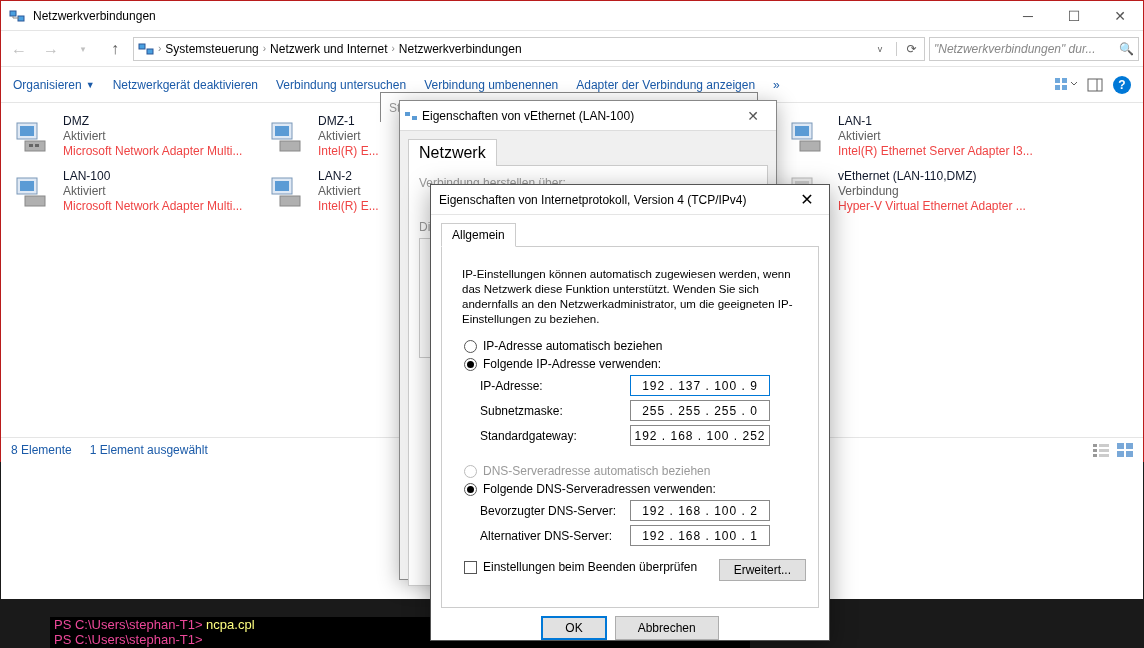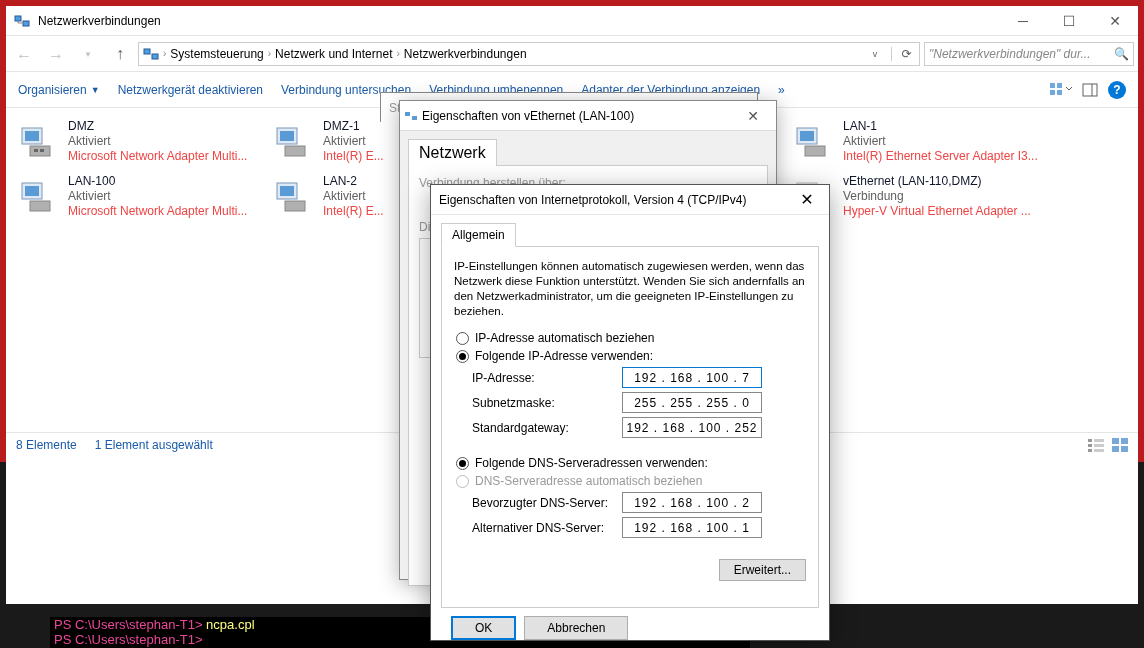--- a/index.html
+++ b/index.html
@@ -1,19 +1,19 @@
 <!DOCTYPE html>
 <html><head>
 <meta charset="utf-8">
 <style>
 * { box-sizing: border-box; font-family: "Segoe UI", Tahoma, sans-serif; }
 body { margin: 0; background: #1a1a1a; width: 1144px; height: 648px; overflow: hidden; position: relative; }
 
 
-.win-main { position: absolute; left: 0; top: 0; width: 1144px; height: 462px; background: #fff; border: 6px solid #b91c1c; }
+.win-main { position: absolute; left: 0; top: 0; width: 1144px; height: 462px; background: #fff; border: 1px solid #b91c1c; }
 .titlebar { height: 30px; display: flex; align-items: center; background: #fff; border-bottom: 1px solid #e5e5e5; }
 .titlebar .icon { width: 16px; height: 16px; margin: 0 8px; }
 .titlebar .title { flex: 1; font-size: 12px; color: #000; }
 .titlebar .winbtn { width: 46px; height: 30px; display: flex; align-items: center; justify-content: center; color: #555; font-size: 14px; }
 
 .navbar { height: 36px; display: flex; align-items: center; padding: 0 4px; gap: 4px; border-bottom: 1px solid #e5e5e5; }
 .navbtn { width: 28px; height: 28px; display: flex; align-items: center; justify-content: center; color: #606060; font-size: 16px; }
 .navbtn.disabled { color: #c0c0c0; }
 .breadcrumb { flex: 1; height: 24px; border: 1px solid #ccc; display: flex; align-items: center; font-size: 12px; padding: 0 4px; gap: 4px; }
 .breadcrumb .sep { color: #888; font-size: 10px; }
@@ -57,34 +57,34 @@
 .dlg-status { position: absolute; left: 380px; top: 92px; width: 378px; height: 30px; background: #fff; border: 1px solid #888; border-bottom: none; display: flex; align-items: center; padding: 0 8px; font-size: 12px; color: #999; }
 
 
 .dlg-ipv4 { position: absolute; left: 430px; top: 184px; width: 400px; height: 457px; background: #fff; border: 1px solid #555; box-shadow: 0 6px 24px rgba(0,0,0,0.35); }
 .dlg-ipv4 .titlebar { background: #fff; height: 30px; border-bottom: 1px solid #e5e5e5; }
 .dlg-ipv4 .titlebar .title { font-size: 12px; padding-left: 8px; }
 .dlg-ipv4 .titlebar .close { width: 44px; text-align: center; font-size: 16px; }
 .dlg-ipv4 .body { padding: 8px 10px; font-size: 12px; }
 .dlg-ipv4 .tabstrip { display: flex; }
 .dlg-ipv4 .tab { padding: 4px 10px; border: 1px solid #ccc; background: #fff; font-size: 12px; border-bottom: 1px solid #fff; position: relative; z-index: 2; }
-.dlg-ipv4 .panel { border: 1px solid #ccc; margin-top: -1px; padding: 12px; height: 362px; position: relative; }
+.dlg-ipv4 .panel { border: 1px solid #ccc; margin-top: -1px; padding: 20px; height: 362px; position: relative; }
 .dlg-ipv4 .intro { font-size: 11.5px; line-height: 15px; margin-bottom: 12px; }
 .dlg-ipv4 .radio-row { display: flex; align-items: center; gap: 6px; font-size: 12px; margin: 4px 0 4px 2px; }
 .dlg-ipv4 .radio-row.disabled { color: #999; }
 .dlg-ipv4 .radio { width: 13px; height: 13px; border: 1px solid #555; border-radius: 50%; display: inline-flex; align-items: center; justify-content: center; }
 .dlg-ipv4 .radio.checked::after { content: ""; width: 7px; height: 7px; background: #000; border-radius: 50%; }
 .dlg-ipv4 .radio.disabled { border-color: #bbb; }
 .dlg-ipv4 .field-row { display: flex; align-items: center; margin: 4px 0 4px 18px; }
 .dlg-ipv4 .field-row .lbl { width: 150px; font-size: 12px; }
 .dlg-ipv4 .ipbox { width: 140px; height: 21px; border: 1px solid #888; background: #fff; display: flex; align-items: center; justify-content: center; font-size: 12px; font-family: inherit; text-align: center; letter-spacing: 1px; }
 .dlg-ipv4 .check-row { display: flex; align-items: center; gap: 6px; font-size: 12px; margin-top: 14px; margin-left: 2px; }
 .dlg-ipv4 .checkbox { width: 13px; height: 13px; border: 1px solid #555; }
 .dlg-ipv4 .adv-btn { position: absolute; right: 12px; bottom: 26px; padding: 3px 14px; border: 1px solid #adadad; background: #e1e1e1; font-size: 12px; }
-.dlg-ipv4 .btnrow { display: flex; justify-content: flex-start; gap: 8px; padding: 8px 10px; }
+.dlg-ipv4 .btnrow { display: flex; justify-content: center; gap: 8px; padding: 8px 10px; }
 .dlg-ipv4 .btn { padding: 3px 22px; border: 1px solid #adadad; background: #e1e1e1; font-size: 12px; }
 .dlg-ipv4 .btn.default { border: 2px solid #0078d7; }
 
 svg { display: block; }
 </style>
 </head>
 <body>
 
 <div class="win-main">
   <div class="titlebar">
@@ -329,50 +329,54 @@
           <span class="radio"></span>
           <span>IP-Adresse automatisch beziehen</span>
         </div>
       <div class="radio-row">
           <span class="radio checked"></span>
           <span>Folgende IP-Adresse verwenden:</span>
         </div>
 
       <div class="field-row">
           <span class="lbl">IP-Adresse:</span>
-          <span class="ipbox" style="border-color:#0078d7">192 . 168 . 100 .   7</span>
+          <span class="ipbox" style="border-color:#0078d7">192 . 137 . 100 .   9</span>
         </div>
       <div class="field-row">
           <span class="lbl">Subnetzmaske:</span>
           <span class="ipbox">255 . 255 . 255 .   0</span>
         </div>
       <div class="field-row">
           <span class="lbl">Standardgateway:</span>
           <span class="ipbox">192 . 168 . 100 . 252</span>
         </div>
 
       <div style="height:10px"></div>
+      <div class="radio-row disabled">
+          <span class="radio disabled"></span>
+          <span>DNS-Serveradresse automatisch beziehen</span>
+        </div>
       <div class="radio-row">
           <span class="radio checked"></span>
           <span>Folgende DNS-Serveradressen verwenden:</span>
         </div>
-      <div class="radio-row disabled">
-          <span class="radio disabled"></span>
-          <span>DNS-Serveradresse automatisch beziehen</span>
-        </div>
 
       <div class="field-row">
           <span class="lbl">Bevorzugter DNS-Server:</span>
           <span class="ipbox">192 . 168 . 100 .   2</span>
         </div>
       <div class="field-row">
           <span class="lbl">Alternativer DNS-Server:</span>
           <span class="ipbox">192 . 168 . 100 .   1</span>
         </div>
 
+      <div class="check-row">
+          <span class="checkbox"></span>
+          <span>Einstellungen beim Beenden überprüfen</span>
+        </div>
 
       <button class="adv-btn">Erweitert...</button>
     </div>
     <div class="btnrow">
       <button class="btn default">OK</button>
       <button class="btn">Abbrechen</button>
     </div>
   </div>
 </div>
 

